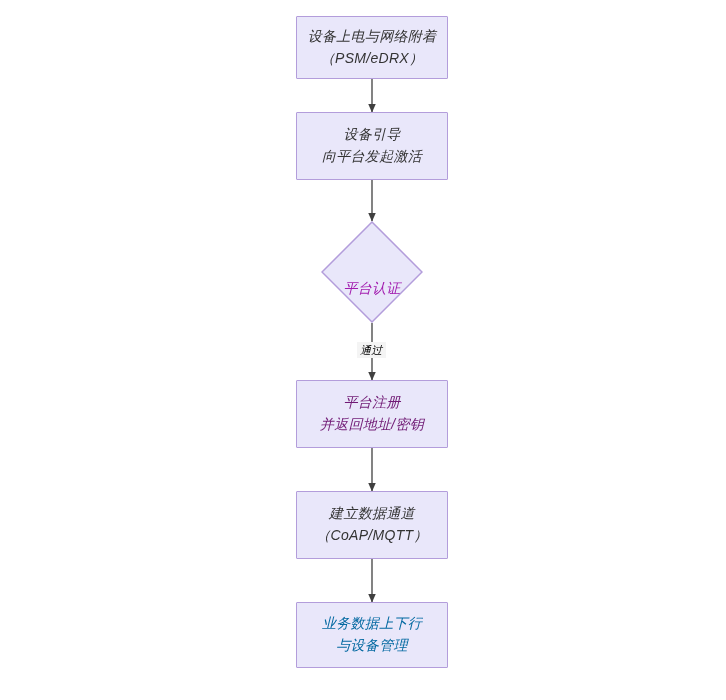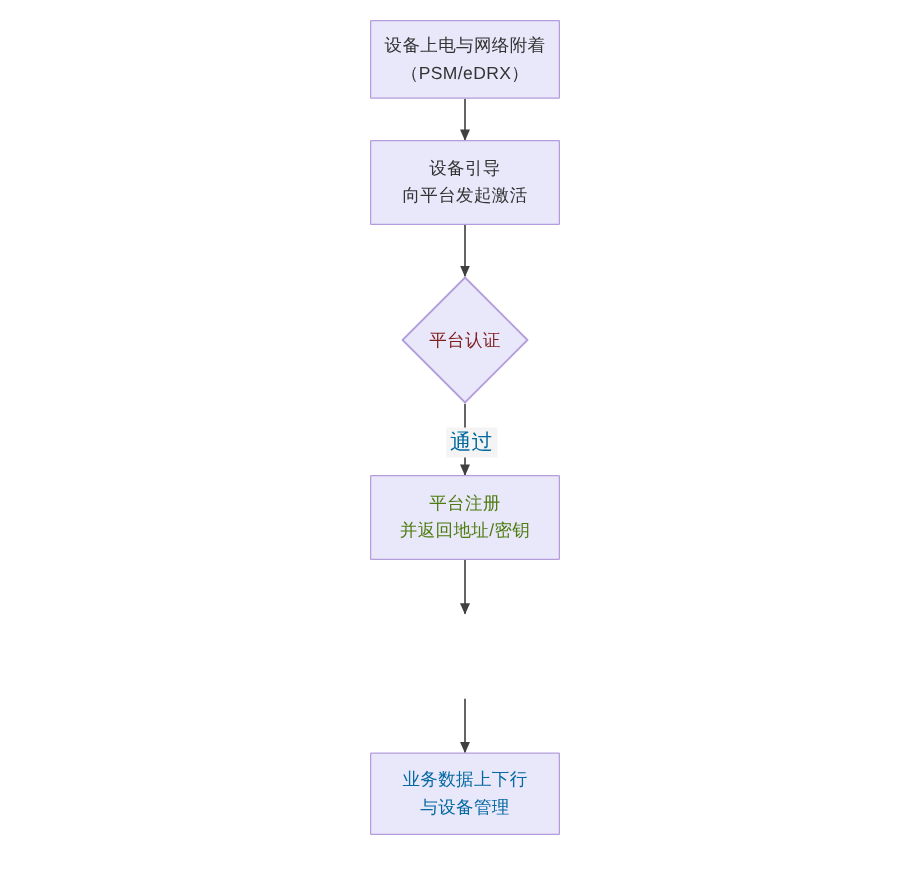--- a/index.html
+++ b/index.html
@@ -13,20 +13,21 @@
     position: relative;
     font-family: "Liberation Sans", "DejaVu Sans", sans-serif;
     overflow: hidden;
   }
   #flowchart {
     position: absolute;
     left: 0;
     top: 0;
     width: 726px;
     height: 700px;
+    font-style: italic;
   }
   .node {
     position: absolute;
     box-sizing: border-box;
     display: flex;
     align-items: center;
     justify-content: center;
     text-align: center;
     background: #e9e7fa;
     border: 1.5px solid #b39ddb;
@@ -47,46 +48,46 @@
   .diamond-shape {
     position: absolute;
     left: 0;
     top: 0;
     width: 100%;
     height: 100%;
   }
   .diamond-label {
     position: absolute;
     left: 0;
-    top: 0;
+    top: 16px;
     width: 100%;
     height: 100%;
     display: flex;
     align-items: center;
     justify-content: center;
     text-align: left;
-    color: #7f1d1d;
+    color: #a21caf;
     font-size: 14px;
     line-height: 1.5;
     letter-spacing: 0.3px;
     pointer-events: none;
   }
   .edge-svg {
     position: absolute;
     left: 0;
     top: 0;
     width: 726px;
     height: 700px;
     pointer-events: none;
   }
   .edge-label {
     position: absolute;
     background: #f4f4f4;
-    color: #0369a1;
-    font-size: 17px;
+    color: #000000;
+    font-size: 11px;
     line-height: 1.3;
     padding: 1px 3px;
     letter-spacing: 0.3px;
     white-space: nowrap;
   }
 </style>
 </head>
 <body>
 
 <div id="flowchart">
@@ -105,18 +106,20 @@
     <div class="node node-process" style="left: 296px; top: 16px; width: 152px; height: 63px; background: rgb(233, 231, 250); border-color: rgb(179, 157, 219); color: rgb(51, 51, 51);">设备上电与网络附着
 （PSM/eDRX）</div>
     <div class="node node-process" style="left: 296px; top: 112px; width: 152px; height: 68px; background: rgb(233, 231, 250); border-color: rgb(179, 157, 219); color: rgb(51, 51, 51); text-align: center;">设备引导
 向平台发起激活</div>
     <div class="diamond-wrap" style="left: 321px; top: 221px; width: 102px; height: 102px;">
       <svg class="diamond-shape" viewBox="0 0 102 102">
         <polygon points="51,1 101,51 51,101 1,51" fill="#e9e7fa" stroke="#b39ddb" stroke-width="1.5"></polygon>
       </svg>
       <div class="diamond-label">平台认证</div>
     </div>
-    <div class="node node-process" style="left: 296px; top: 380px; width: 152px; height: 68px; background: rgb(233, 231, 250); border-color: rgb(179, 157, 219); color: #4d7c0f;">平台注册
+    <div class="node node-process" style="left: 296px; top: 380px; width: 152px; height: 68px; background: rgb(233, 231, 250); border-color: rgb(179, 157, 219); color: #701a75;">平台注册
 并返回地址/密钥</div>
+    <div class="node node-process" style="left: 296px; top: 491px; width: 152px; height: 68px; background: rgb(233, 231, 250); border-color: rgb(179, 157, 219); color: rgb(51, 51, 51);">建立数据通道
+（CoAP/MQTT）</div>
     <div class="node node-process" style="left: 296px; top: 602px; width: 152px; height: 66px; background: rgb(233, 231, 250); border-color: rgb(179, 157, 219); color: #0369a1;">业务数据上下行
 与设备管理</div>
     <div class="edge-label" style="left: 357px; top: 342px;">通过</div>
   </div>
 
 </body></html>

